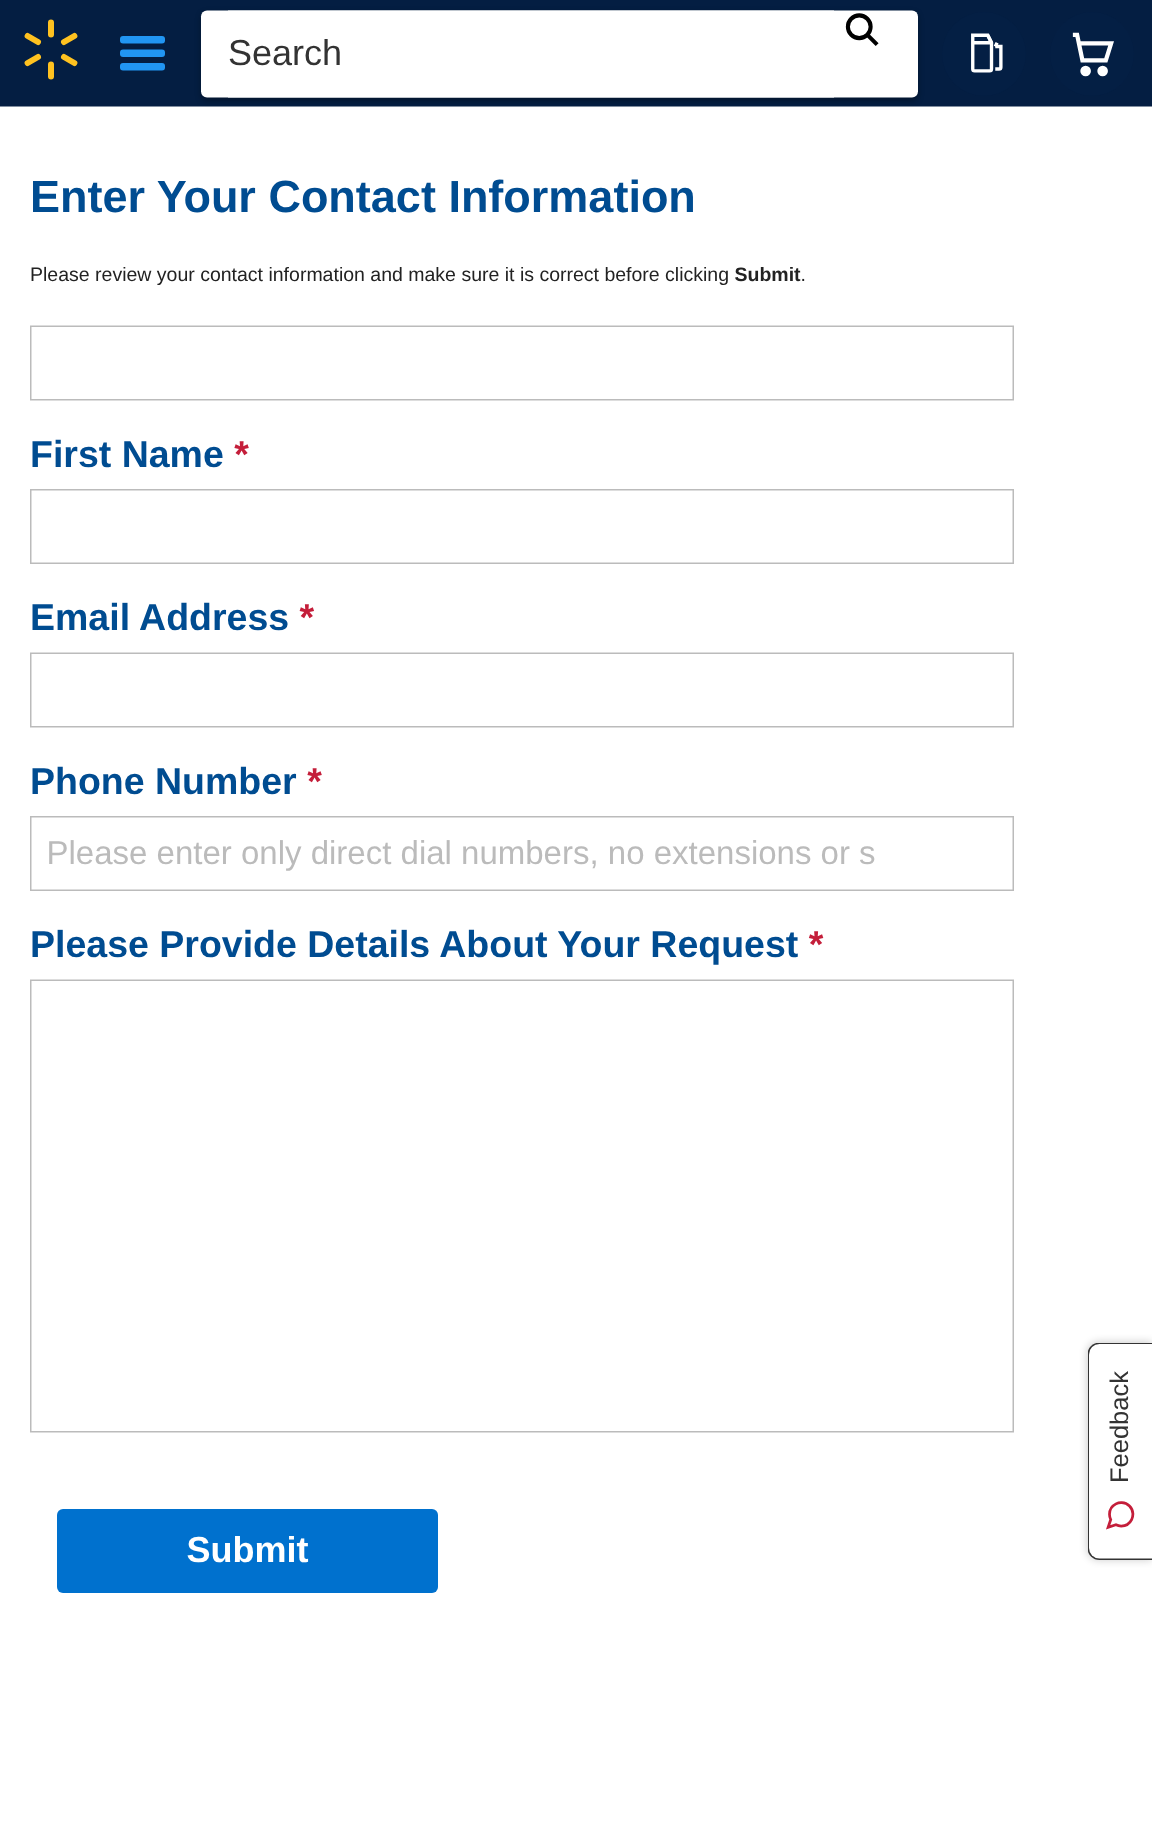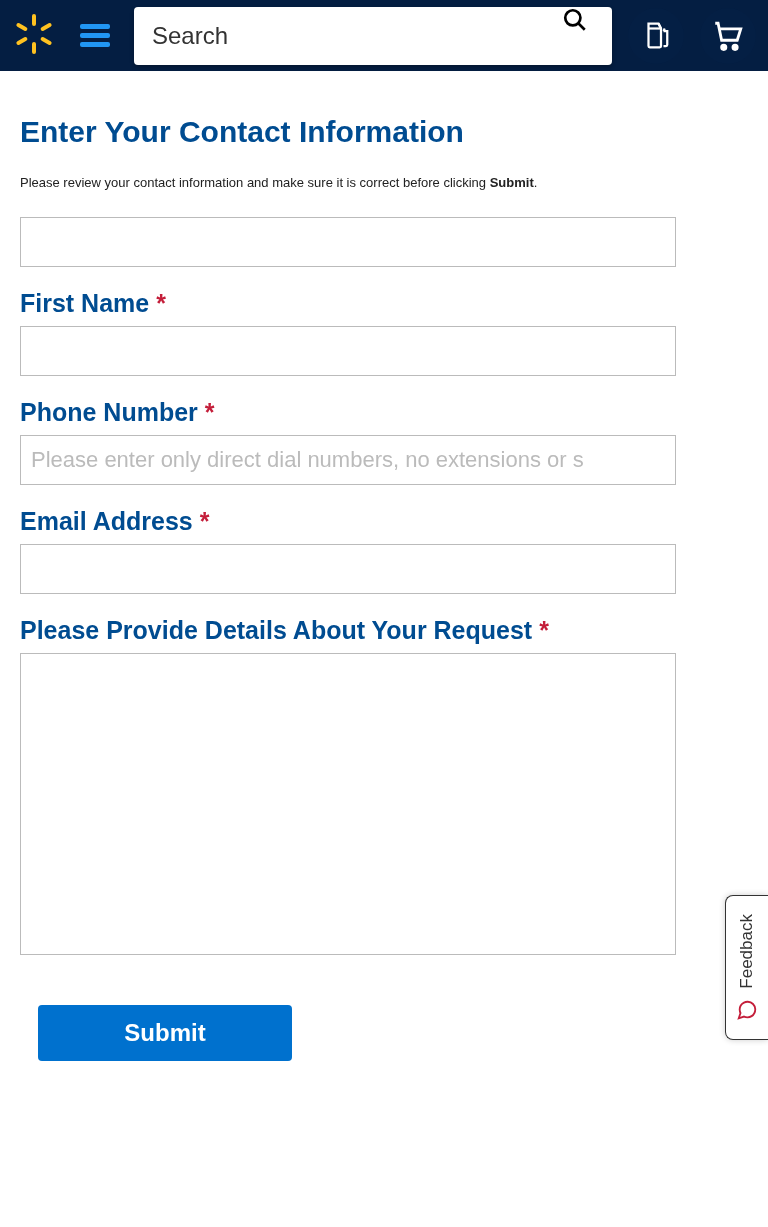--- a/index.html
+++ b/index.html
@@ -220,30 +220,30 @@
 
   <div class="field-group">
     <label class="field-label">
       <span>First Name </span><span class="required">*</span>
     </label>
     <input type="text" class="text-input" style="">
   </div>
 
   <div class="field-group">
     <label class="field-label">
+      <span>Email Address </span><span class="required">*</span>
+    </label>
+    <input type="text" class="text-input" style="">
+  </div>
+
+  <div class="field-group">
+    <label class="field-label">
       <span>Phone Number </span><span class="required">*</span>
     </label>
     <input type="text" class="text-input" placeholder="Please enter only direct dial numbers, no extensions or s" style="">
-  </div>
-
-  <div class="field-group">
-    <label class="field-label">
-      <span>Email Address </span><span class="required">*</span>
-    </label>
-    <input type="text" class="text-input" style="">
   </div>
 
   <div class="field-group">
     <label class="field-label">
       <span>Please Provide Details About Your Request </span><span class="required">*</span>
     </label>
     <textarea class="textarea-input" style=""></textarea>
   </div>
 
   <button class="submit-btn">Submit</button>

